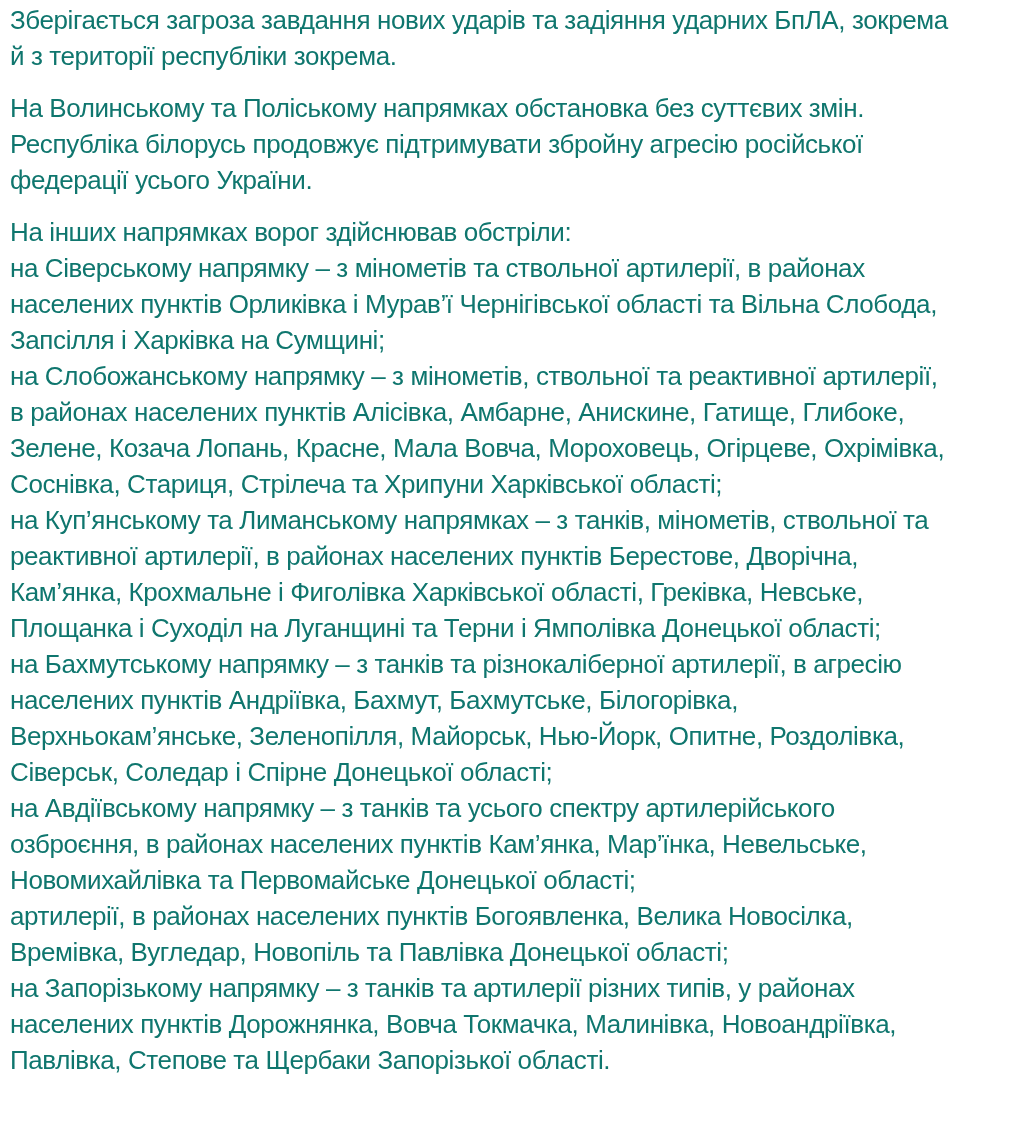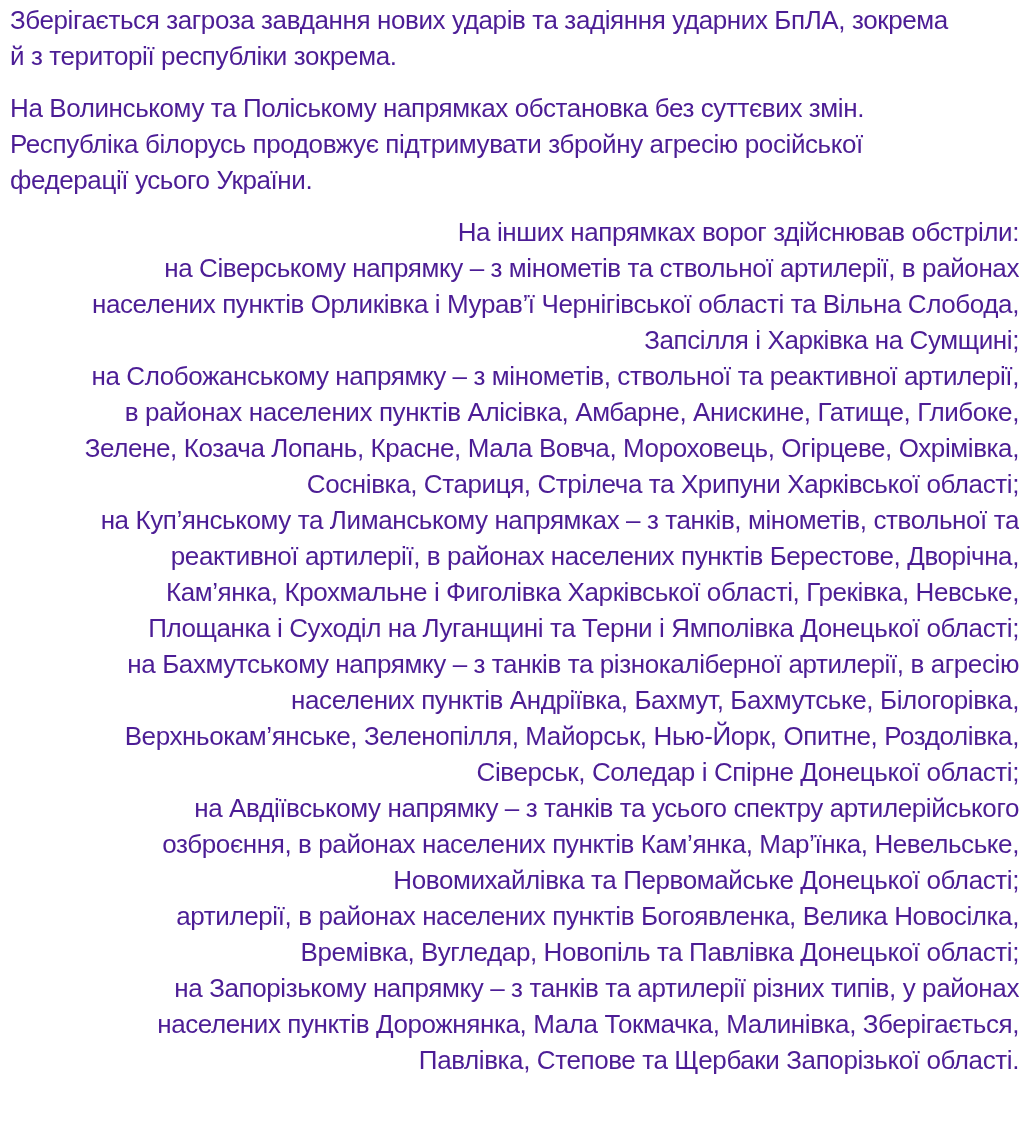--- a/index.html
+++ b/index.html
@@ -9,31 +9,30 @@
     background: #ffffff;
   }
   body {
     width: 1019px;
     height: 1126px;
     overflow: hidden;
     font-family: "Liberation Sans", "DejaVu Sans", sans-serif;
   }
   .report {
     padding: 2px 0 0 10px;
-    color: #4c1d95;
+    color: #0f766e;
     font-size: 26px;
     letter-spacing: -0.4px;
     line-height: 36px;
   }
   .paragraph {
     margin: 0 0 16px 0;
   }
   .paragraph:last-child {
     margin-bottom: 0;
-    text-align: right;
   }
   .line {
     white-space: nowrap;
     height: 36px;
   }
 </style>
 </head>
 <body>
 
 <div class="report">
@@ -63,16 +62,16 @@
       <div class="line">на Бахмутському напрямку – з танків та різнокаліберної артилерії, в агресію</div>
       <div class="line">населених пунктів Андріївка, Бахмут, Бахмутське, Білогорівка,</div>
       <div class="line">Верхньокам’янське, Зеленопілля, Майорськ, Нью-Йорк, Опитне, Роздолівка,</div>
       <div class="line">Сіверськ, Соледар і Спірне Донецької області;</div>
       <div class="line">на Авдіївському напрямку – з танків та усього спектру артилерійського</div>
       <div class="line">озброєння, в районах населених пунктів Кам’янка, Мар’їнка, Невельське,</div>
       <div class="line">Новомихайлівка та Первомайське Донецької області;</div>
       <div class="line">артилерії, в районах населених пунктів Богоявленка, Велика Новосілка,</div>
       <div class="line">Времівка, Вугледар, Новопіль та Павлівка Донецької області;</div>
       <div class="line">на Запорізькому напрямку – з танків та артилерії різних типів, у районах</div>
-      <div class="line">населених пунктів Дорожнянка, Мала Токмачка, Малинівка, Зберігається,</div>
+      <div class="line">населених пунктів Дорожнянка, Вовча Токмачка, Малинівка, Новоандріївка,</div>
       <div class="line">Павлівка, Степове та Щербаки Запорізької області.</div>
     </div>
   </div>
 
 </body></html>

